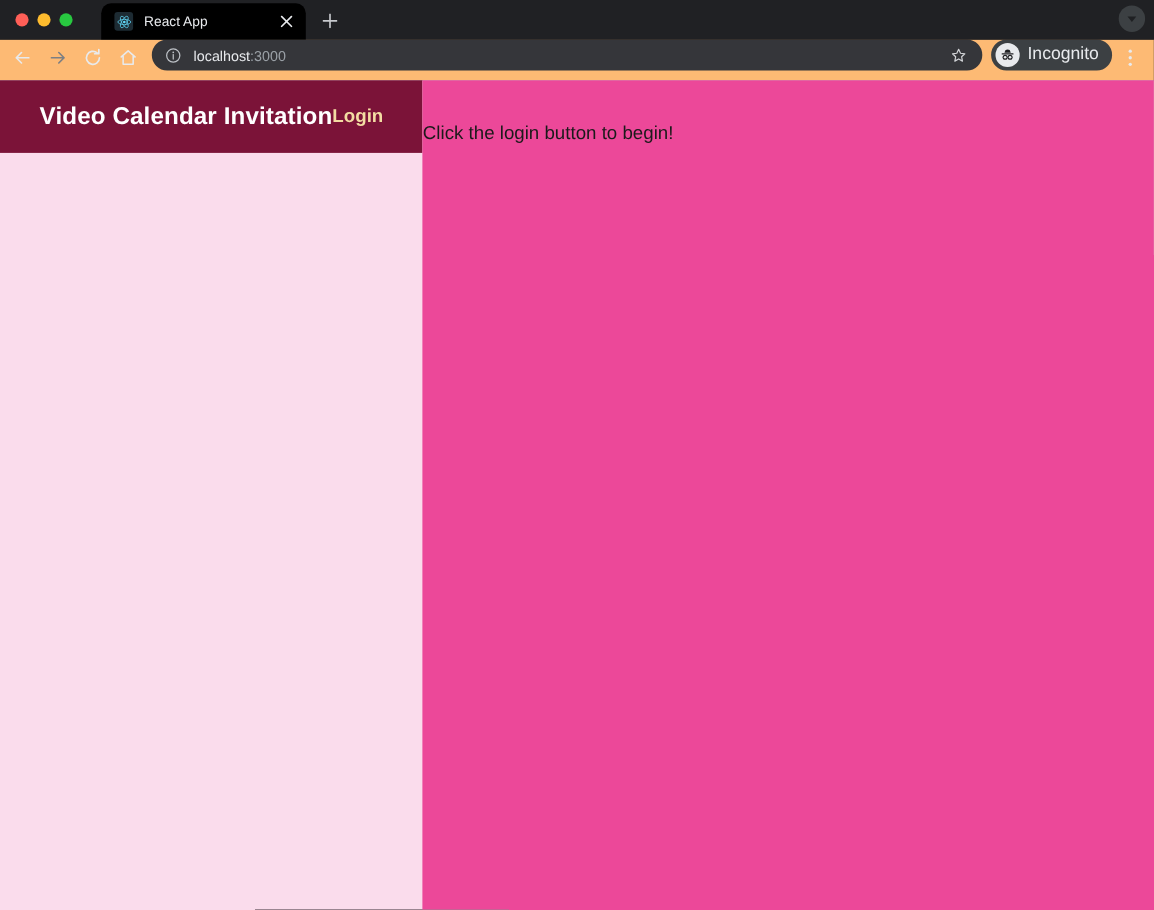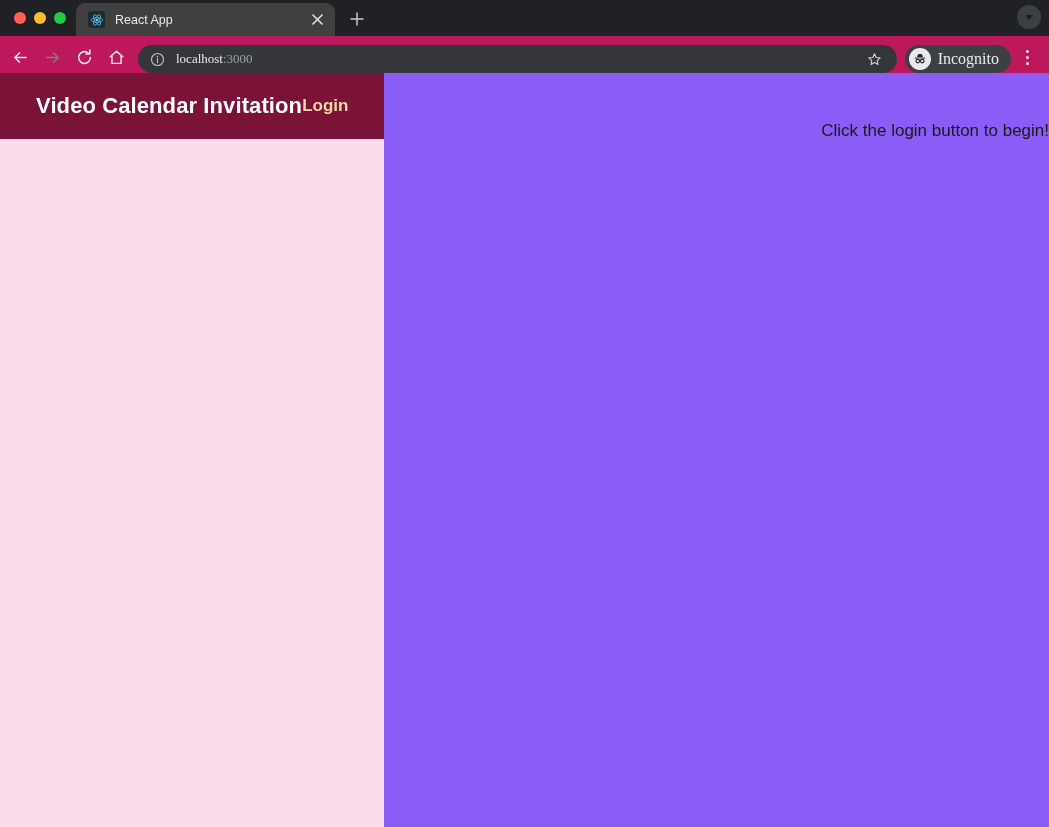--- a/index.html
+++ b/index.html
@@ -27,28 +27,29 @@
     gap: 8px;
     padding: 0 10px 0 14px;
     height: 36px;
   }
   .light { width: 12px; height: 12px; border-radius: 50%; }
   .light.red { background: #ff5f57; }
   .light.amber { background: #febc2e; }
   .light.green { background: #28c840; }
 
   .tab {
-    width: 259px;
+    width: 186px;
     height: 33px;
-    background: #404040;
+    background: #000000;
     border-radius: 9px 9px 0 0;
     display: flex;
     align-items: center;
     padding: 0 8px 0 12px;
     position: relative;
+    margin-left: 16px;
   }
   .tab-favicon {
     width: 17px; height: 17px;
     border-radius: 3px;
     background: #1d2b33;
     display: flex; align-items: center; justify-content: center;
     flex: 0 0 auto;
     margin-right: 10px;
   }
   .tab-title {
@@ -77,25 +78,24 @@
     right: 8px;
     top: 5px;
     width: 24px; height: 24px;
     border-radius: 50%;
     background: #3c4043;
     display: flex; align-items: center; justify-content: center;
   }
 
   .toolbar {
     height: 37px;
-    background: #be185d;
-    display: flex;
-    align-items: flex-end;
+    background: #fdba74;
+    display: flex;
+    align-items: flex-start;
     padding: 0 8px 0 4px;
-    font-family: Liberation Serif, serif;
   }
   .nav-btn {
     width: 32px; height: 32px;
     display: flex; align-items: center; justify-content: center;
     border-radius: 50%;
     flex: 0 0 auto;
   }
   .omnibox {
     flex: 1 1 auto;
     height: 28px;
@@ -175,23 +175,23 @@
   }
   .login-link {
     color: #f3dca3;
     font-size: 17px;
     font-weight: bold;
     text-decoration: none;
   }
 
   .page-main {
     flex: 1 1 auto;
-    background: #8b5cf6;
-    padding-top: 48px;
-    text-align: right;
+    background: #ec4899;
+    padding-top: 38px;
+    text-align: left;
   }
   .main-message {
     font-size: 17px;
     color: #1a1a1a;
   }
 
   .page-footer {
     height: 30px;
     background: #7b1338;
     display: flex;

